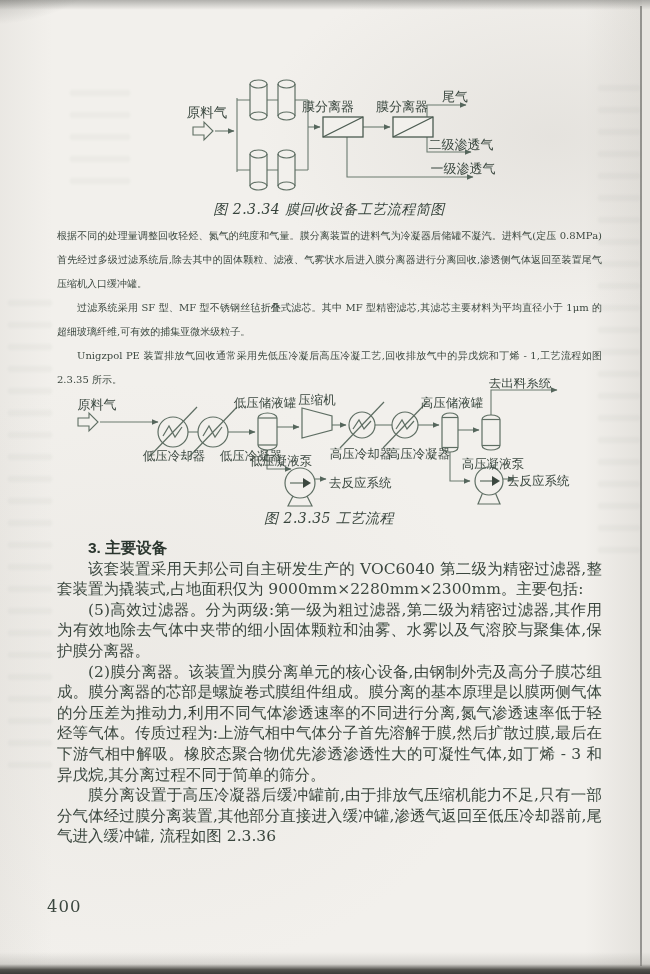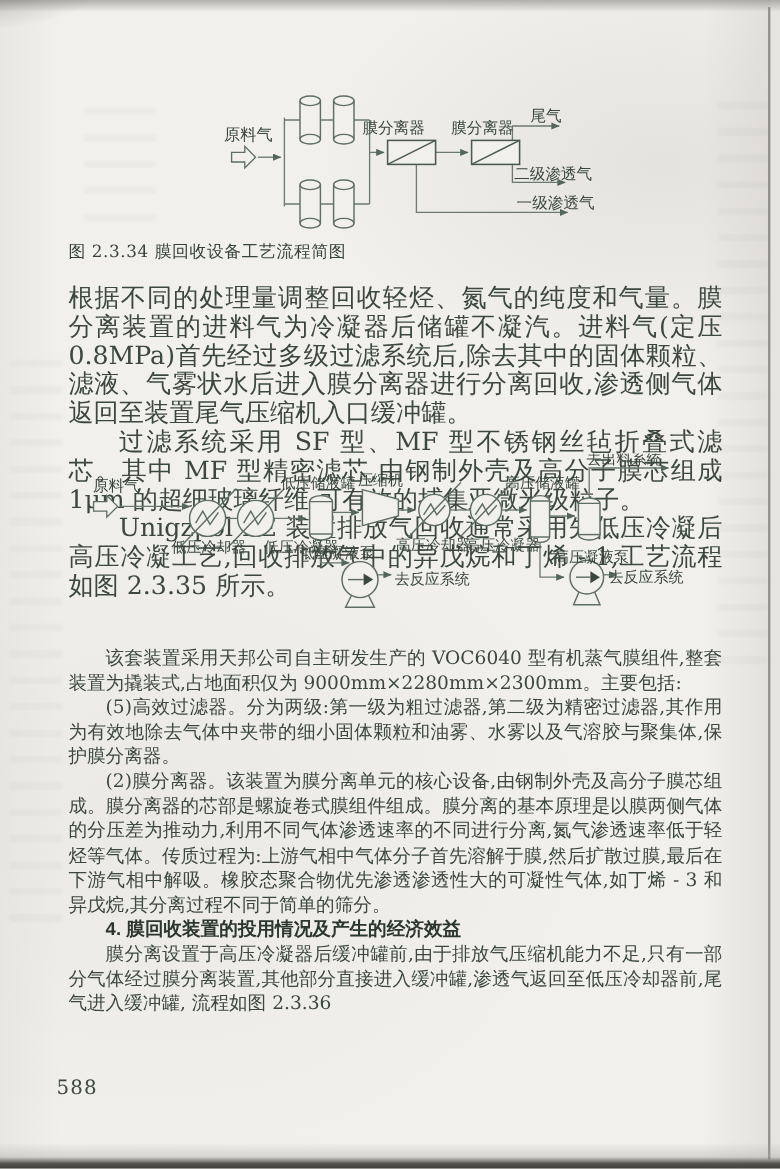--- a/index.html
+++ b/index.html
@@ -22,26 +22,26 @@
     background:linear-gradient(to bottom, rgba(160,158,152,0), rgba(160,158,152,.35) 55%, #55544f 80%, #3e3d39 100%);}
   .shade-right-line{position:absolute;top:6px;bottom:8px;right:8px;width:2px;background:rgba(86,86,82,.55);}
   .shade-right-margin{position:absolute;top:0;bottom:0;right:0;width:8px;background:#e7e5e0;}
   
   .bleed{position:absolute;filter:blur(1.2px);opacity:.55;pointer-events:none;}
   .bleed-rows{background:repeating-linear-gradient(to bottom, rgba(112,124,114,.09) 0 6px, transparent 6px 22px);}
   
   .fig{position:absolute;}
   .fig text{fill:#39463e;font-family:"DejaVu Serif","Liberation Serif",serif;}
   .caption{
-    position:absolute;left:57px;width:544px;text-align:left;
-    font-size:14px;letter-spacing:.5px;color:#36433b;
+    position:absolute;left:57px;width:544px;text-align:center;
+    font-style:italic;font-size:14px;letter-spacing:.5px;color:#36433b;
   }
   
   .textblock{position:absolute;left:57px;width:545px;text-align:justify;}
-  .block1{top:224px;font-size:21px;line-height:24px;margin-top:12px;}
+  .block1{top:224px;font-size:10px;line-height:24px;}
   .block2{top:538px;font-size:15.5px;line-height:20.6px;}
   .textblock p{margin:0;text-indent:2em;}
   .textblock p.noindent{text-indent:0;}
   .h{font-family:"Liberation Sans","DejaVu Sans",sans-serif;font-weight:bold;color:#2b362f;text-indent:2em;margin:0;}
   .pagenum{position:absolute;top:897px;left:47px;font-size:16.5px;letter-spacing:1px;color:#3b473f;}
 </style>
 </head>
 <body>
 
 <div class="page">
@@ -121,21 +121,21 @@
     <text x="268" y="51" font-size="13" text-anchor="middle">膜分离器</text>
     <text x="342" y="51" font-size="13" text-anchor="middle">膜分离器</text>
     <text x="395" y="41" font-size="13" text-anchor="middle">尾气</text>
     <text x="401" y="89" font-size="13" text-anchor="middle">二级渗透气</text>
     <text x="403" y="113" font-size="13" text-anchor="middle">一级渗透气</text>
   </svg>
   <div class="caption" style="top:201px;">图 2.3.34  膜回收设备工艺流程简图</div>
 
   <div class="textblock block1">
     <p class="noindent">根据不同的处理量调整回收轻烃、氮气的纯度和气量。膜分离装置的进料气为冷凝器后储罐不凝汽。进料气(定压 0.8MPa)首先经过多级过滤系统后,除去其中的固体颗粒、滤液、气雾状水后进入膜分离器进行分离回收,渗透侧气体返回至装置尾气压缩机入口缓冲罐。</p>
-    <p>过滤系统采用 SF 型、MF 型不锈钢丝毡折叠式滤芯。其中 MF 型精密滤芯,由钢制外壳及高分子膜芯组成 1μm 的超细玻璃纤维,可有效的捕集亚微米级粒子。</p>
+    <p>过滤系统采用 SF 型、MF 型不锈钢丝毡折叠式滤芯。其中 MF 型精密滤芯,其滤芯主要材料为平均直径小于 1μm 的超细玻璃纤维,可有效的捕集亚微米级粒子。</p>
     <p>Unigzpol PE 装置排放气回收通常采用先低压冷凝后高压冷凝工艺,回收排放气中的异戊烷和丁烯 - 1,工艺流程如图 2.3.35 所示。</p>
   </div>
 
   <svg class="fig" style="top:378px;left:60px;" width="550" height="132" viewBox="0 0 550 132">
     <defs>
       <marker id="ah2" markerWidth="8" markerHeight="6" refX="6.5" refY="3" orient="auto" markerUnits="userSpaceOnUse">
         <path d="M0,0 L7,3 L0,6 Z" fill="#55665c"></path>
       </marker>
     </defs>
     <g stroke="#6b7a6f" stroke-width="1.1" fill="none">
@@ -219,23 +219,24 @@
     <text x="460" y="9" font-size="12.5" text-anchor="middle">去出料系统</text>
     <text x="114" y="82" font-size="12.5" text-anchor="middle">低压冷却器</text>
     <text x="191" y="82" font-size="12.5" text-anchor="middle">低压冷凝器</text>
     <text x="301" y="80" font-size="12.5" text-anchor="middle">高压冷却器</text>
     <text x="359" y="80" font-size="12.5" text-anchor="middle">高压冷凝器</text>
     <text x="221" y="87" font-size="12.5" text-anchor="middle">低压凝液泵</text>
     <text x="269" y="109" font-size="12.5" text-anchor="start">去反应系统</text>
     <text x="433" y="90" font-size="12.5" text-anchor="middle">高压凝液泵</text>
     <text x="447" y="107" font-size="12.5" text-anchor="start">去反应系统</text>
   </svg>
+  <div class="caption" style="top:510px;">图 2.3.35  工艺流程</div>
 
   <div class="textblock block2">
-    <p>该套装置采用天邦公司自主研发生产的 VOC6040 型有机蒸气膜组件,整套装置为撬装式,占地面积仅为 9000mm×2280mm×2300mm。主要包括:</p>
+    <p class="h">3. 主要设备</p>
+    <p>该套装置采用天邦公司自主研发生产的 VOC6040 第二级为精密过滤器,整套装置为撬装式,占地面积仅为 9000mm×2280mm×2300mm。主要包括:</p>
     <p>(5)高效过滤器。分为两级:第一级为粗过滤器,第二级为精密过滤器,其作用为有效地除去气体中夹带的细小固体颗粒和油雾、水雾以及气溶胶与聚集体,保护膜分离器。</p>
     <p>(2)膜分离器。该装置为膜分离单元的核心设备,由钢制外壳及高分子膜芯组成。膜分离器的芯部是螺旋卷式膜组件组成。膜分离的基本原理是以膜两侧气体的分压差为推动力,利用不同气体渗透速率的不同进行分离,氮气渗透速率低于轻烃等气体。传质过程为:上游气相中气体分子首先溶解于膜,然后扩散过膜,最后在下游气相中解吸。橡胶态聚合物优先渗透渗透性大的可凝性气体,如丁烯 - 3 和异戊烷,其分离过程不同于简单的筛分。</p>
-    <p class="h">4. 膜回收装置的投用情况及产生的经济效益</p>
     <p>膜分离设置于高压冷凝器后缓冲罐前,由于排放气压缩机能力不足,只有一部分气体经过膜分离装置,其他部分直接进入缓冲罐,渗透气返回至低压冷却器前,尾气进入缓冲罐, 流程如图 2.3.36</p>
   </div>
 
-  <div class="pagenum">588</div>
+  <div class="pagenum">400</div>
 </div>
 
 </body></html>

